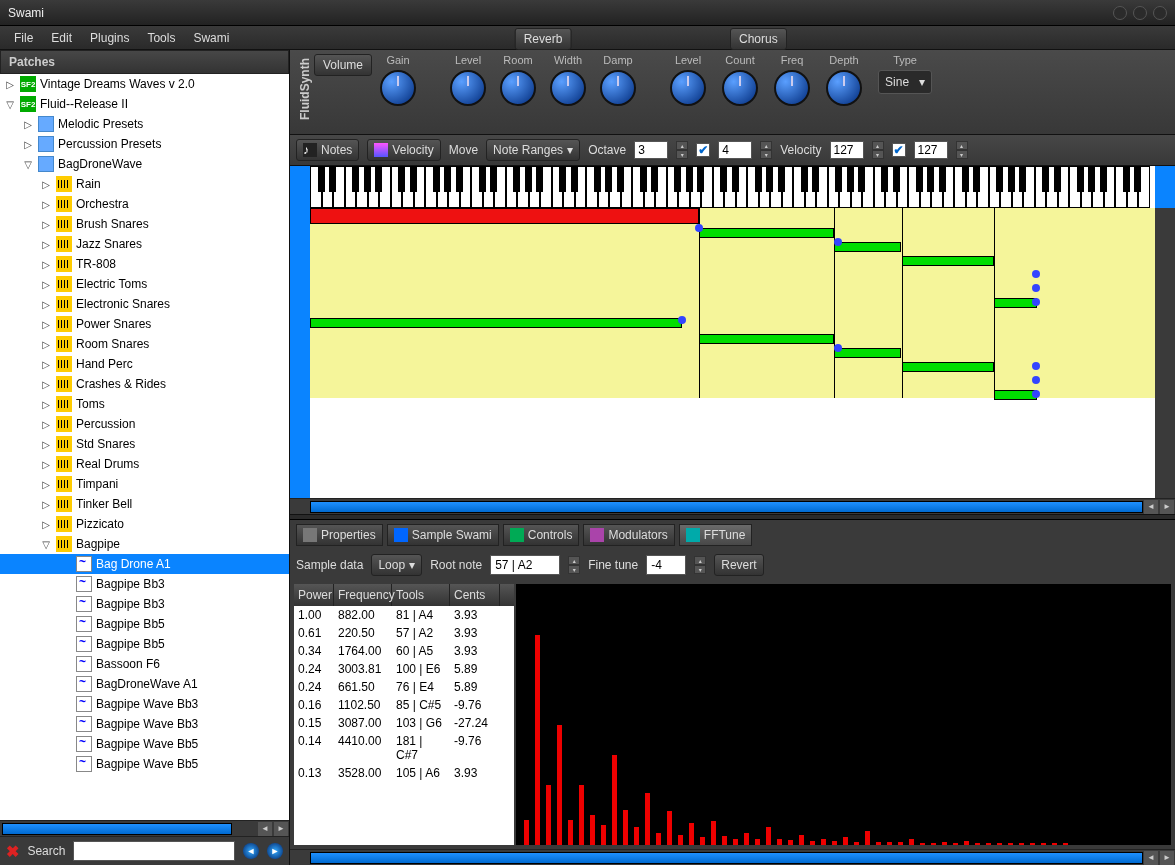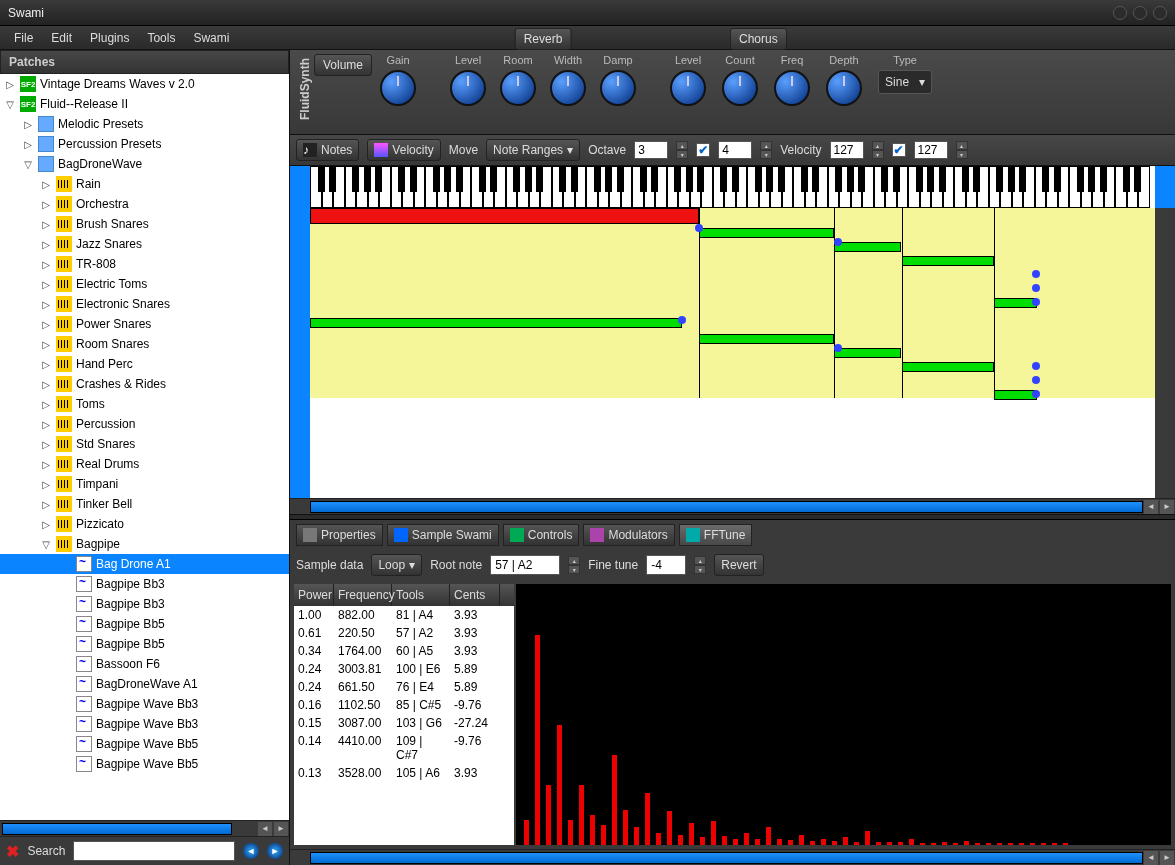--- a/index.html
+++ b/index.html
@@ -646,21 +646,21 @@
               </div>
               <div class="row">
                 <div class="c-power">0.15</div>
                 <div class="c-freq">3087.00</div>
                 <div class="c-note">103 | G6</div>
                 <div class="c-cents">-27.24</div>
               </div>
               <div class="row">
                 <div class="c-power">0.14</div>
                 <div class="c-freq">4410.00</div>
-                <div class="c-note">109 | C#7</div>
+                <div class="c-note">181 | C#7</div>
                 <div class="c-cents">-9.76</div>
               </div>
               <div class="row">
                 <div class="c-power">0.13</div>
                 <div class="c-freq">3528.00</div>
                 <div class="c-note">105 | A6</div>
                 <div class="c-cents">3.93</div>
               </div>
             </div>
         </div>

